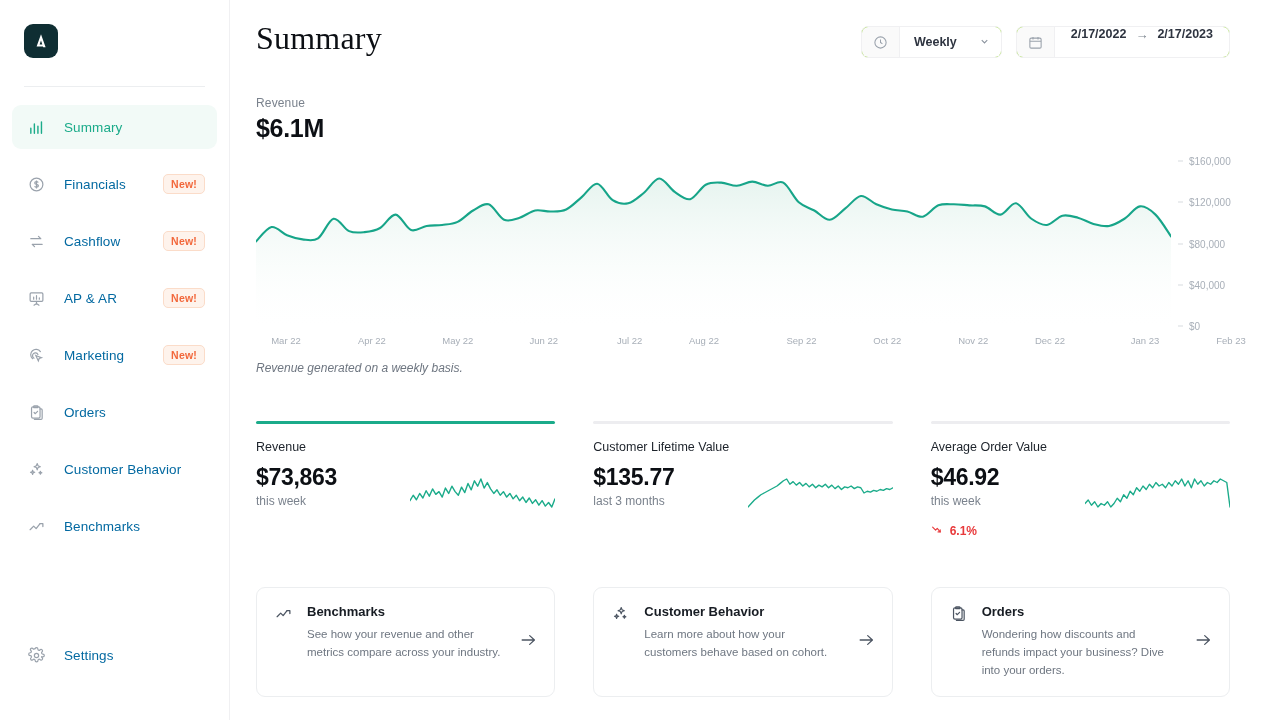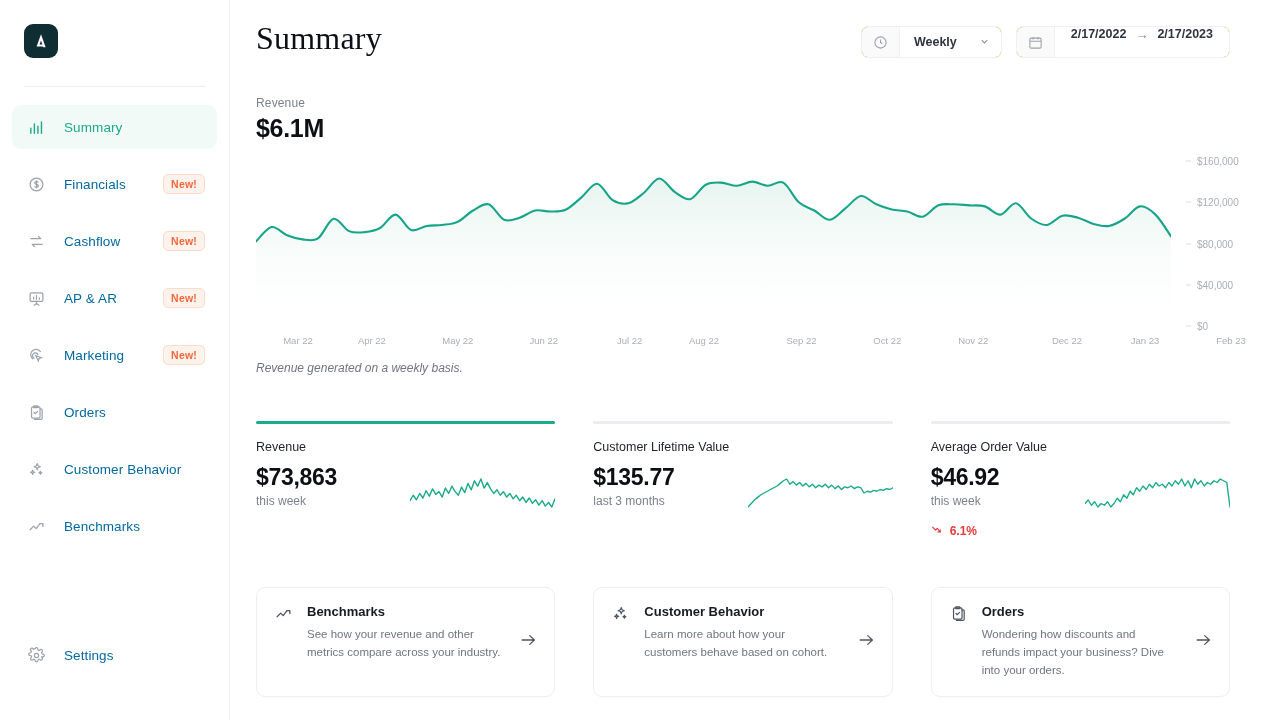--- a/index.html
+++ b/index.html
@@ -117,21 +117,21 @@
   .rev-value { font-size: 25px; font-weight: bold; color: #0c0f14; margin-top: 4px; letter-spacing: -.3px; }
 
   
   .chart-block { margin-top: 18px; position: relative; height: 190px; }
   .chart-svg-wrap { position: absolute; left: 0; top: 0; width: 915px; height: 165px; }
   .chart-svg-wrap svg { display: block; }
   .y-axis {
     position: absolute; left: 918px; top: 0; width: 130px; height: 165px;
   }
   .y-tick {
-    position: absolute; left: 12px;
+    position: absolute; left: 4px;
     display: flex; align-items: center; gap: 6px;
     font-size: 10px; color: #a8afb8; white-space: nowrap;
     transform: translateY(-50%);
   }
   .y-tick .dash { width: 5px; height: 1px; background: #d8dce0; display: inline-block; }
   .x-axis { position: absolute; left: 0; top: 168px; width: 980px; height: 20px; }
   .x-tick {
     position: absolute; top: 6px;
     font-size: 9.5px; color: #a8afb8;
     transform: translateX(-50%);
@@ -364,30 +364,30 @@
           <div class="y-tick" style="top: 41.25px;">
             <span class="dash"></span>
             <span>$120,000</span>
           </div>
           <div class="y-tick" style="top: 0px;">
             <span class="dash"></span>
             <span>$160,000</span>
           </div>
         </div>
       <div class="x-axis" id="chart-x">
-          <div class="x-tick" style="left: 42px;">Mar 22</div>
+          <div class="x-tick" style="left: 30px;">Mar 22</div>
           <div class="x-tick" style="left: 115.909px;">Apr 22</div>
           <div class="x-tick" style="left: 201.818px;">May 22</div>
           <div class="x-tick" style="left: 287.727px;">Jun 22</div>
           <div class="x-tick" style="left: 373.636px;">Jul 22</div>
           <div class="x-tick" style="left: 448px;">Aug 22</div>
           <div class="x-tick" style="left: 545.455px;">Sep 22</div>
           <div class="x-tick" style="left: 631.364px;">Oct 22</div>
           <div class="x-tick" style="left: 717.273px;">Nov 22</div>
-          <div class="x-tick" style="left: 811px;">Dec 22</div>
+          <div class="x-tick" style="left: 794px;">Dec 22</div>
           <div class="x-tick" style="left: 889.091px;">Jan 23</div>
           <div class="x-tick" style="left: 975px;">Feb 23</div>
         </div>
     </div>
 
     <div class="chart-caption">Revenue generated on a weekly basis.</div>
 
     <div class="metrics" id="metrics-root">
         <div class="metric">
           <div class="metric-bar active"></div>

